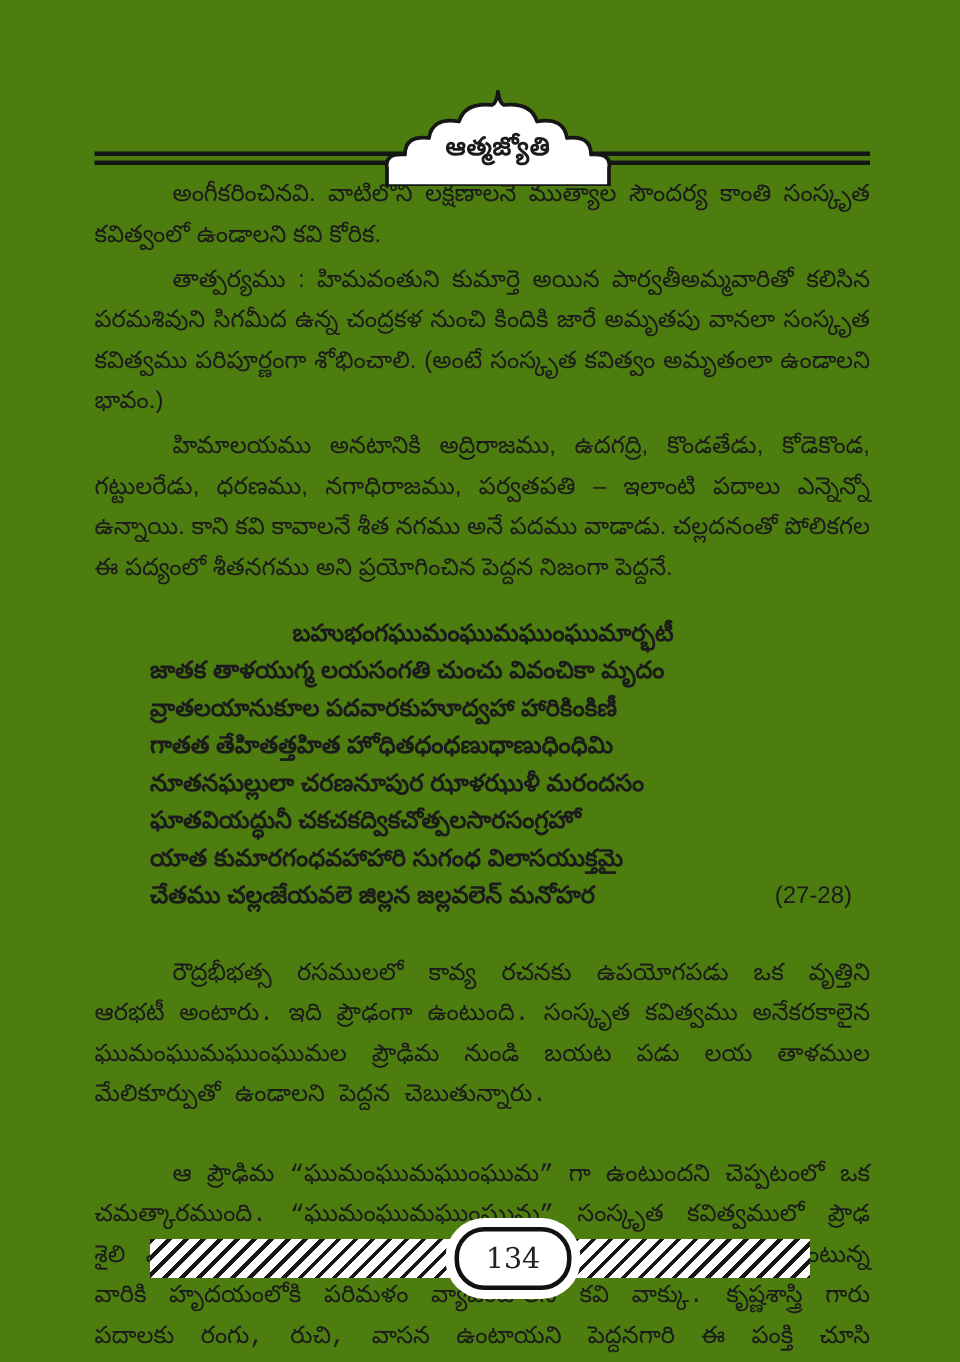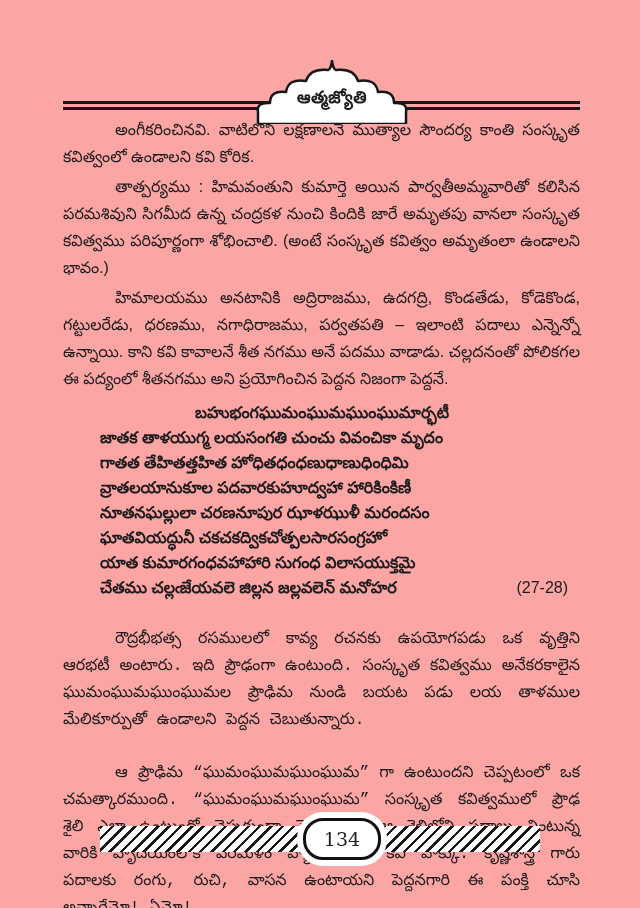--- a/index.html
+++ b/index.html
@@ -1,20 +1,20 @@
 <!DOCTYPE html>
 <html><head>
 <meta charset="utf-8">
 <style>
   html,body{margin:0;padding:0;background:#e8e8e8;}
   .page{
     position:relative;
     width:640px;height:908px;
     margin:0 auto;
-    background:#fca5a5;
+    background:#4d7c0f;
     font-family:"Liberation Sans","DejaVu Sans",sans-serif;
     color:#1b1b1b;
     overflow:hidden;
   }
   
   .header{position:absolute;top:0;left:0;width:100%;height:125px;}
   .rule{position:absolute;left:63px;right:60px;height:3px;background:#161616;}
   .rule.r1{top:101px;}
   .rule.r2{top:107px;}
   .ornament{position:absolute;left:252px;top:60px;width:160px;height:64px;z-index:2;}
@@ -28,21 +28,21 @@
     font-size:16px;line-height:27px;
   }
   .para{
     text-align:justify;
     text-indent:52px;
     margin:0 0 3px 0;
   }
   .para .lead-label{font-weight:normal;}
   .verse{font-weight:bold;}
   .verse1{margin:5px 0 4px 77px;line-height:27px;}
-  .verse2{margin:8px 0 5px 37px;line-height:25px;}
+  .verse2{margin:18px 0 5px 37px;line-height:25px;}
   .verse2 .vline.first{padding-left:95px;}
   .vline.last{display:flex;}
   .vline.last .vtext{flex:0 1 auto;}
   .vline.last .vref{margin-left:auto;font-weight:normal;padding-right:12px;white-space:nowrap;text-align:right;}
   .para.p4,.para.p5{margin-top:26px;font-family:Liberation Mono, monospace;}
   
   .footer-bar{
     position:absolute;left:100px;top:826px;width:440px;height:26px;
     background:repeating-linear-gradient(135deg,#161616 0 2.5px,#ffffff 2.5px 8px);
   }
@@ -85,22 +85,22 @@
     <p class="para p1">అంగీకరించినవి. వాటిలోని లక్షణాలనే ముత్యాల సౌందర్య కాంతి సంస్కృత కవిత్వంలో ఉండాలని కవి కోరిక.</p>
 
 
     <p class="para p2"><span class="lead-label">తాత్పర్యము :</span><span> హిమవంతుని కుమార్తె అయిన పార్వతీఅమ్మవారితో కలిసిన పరమశివుని సిగమీద ఉన్న చంద్రకళ నుంచి కిందికి జారే అమృతపు వానలా సంస్కృత కవిత్వము పరిపూర్ణంగా శోభించాలి. (అంటే సంస్కృత కవిత్వం అమృతంలా ఉండాలని భావం.)</span></p>
 
     <p class="para p3">హిమాలయము అనటానికి అద్రిరాజము, ఉదగద్రి, కొండతేడు, కోడెకొండ, గట్టులరేడు, ధరణము, నగాధిరాజము, పర్వతపతి – ఇలాంటి పదాలు ఎన్నెన్నో ఉన్నాయి. కాని కవి కావాలనే శీత నగము అనే పదము వాడాడు. చల్లదనంతో పోలికగల ఈ పద్యంలో శీతనగము అని ప్రయోగించిన పెద్దన నిజంగా పెద్దనే.</p>
 
     <div class="verse verse2">
       <div class="vline first">బహుభంగఘుమంఘుమఘుంఘుమార్భటీ</div>
       <div class="vline">జాతక తాళయుగ్మ లయసంగతి చుంచు వివంచికా మృదం</div>
+      <div class="vline">వ్రాతలయానుకూల పదవారకుహూద్వహా హారికింకిణీ</div>
       <div class="vline">గాతత తేహితత్తహిత హోధితధంధణుధాణుధింధిమి</div>
-      <div class="vline">వ్రాతలయానుకూల పదవారకుహూద్వహా హారికింకిణీ</div>
       <div class="vline">నూతనఘల్లులా చరణనూపుర ఝాళఝుళీ మరందసం</div>
       <div class="vline">ఘాతవియద్ధునీ చకచకద్వికచోత్పలసారసంగ్రహో</div>
       <div class="vline">యాత కుమారగంధవహాహారి సుగంధ విలాసయుక్తమై</div>
       <div class="vline last">
         <span class="vtext">చేతము చల్లఁజేయవలె జిల్లన జల్లవలెన్ మనోహర</span>
         <span class="vref">(27-28)</span>
       </div>
     </div>
 
     <p class="para p4">రౌద్రభీభత్స రసములలో కావ్య రచనకు ఉపయోగపడు ఒక వృత్తిని ఆరభటీ అంటారు. ఇది ప్రౌఢంగా ఉంటుంది. సంస్కృత కవిత్వము అనేకరకాలైన ఘుమంఘుమఘుంఘుమల ప్రౌఢిమ నుండి బయట పడు లయ తాళముల మేలికూర్పుతో ఉండాలని పెద్దన చెబుతున్నారు.</p>

